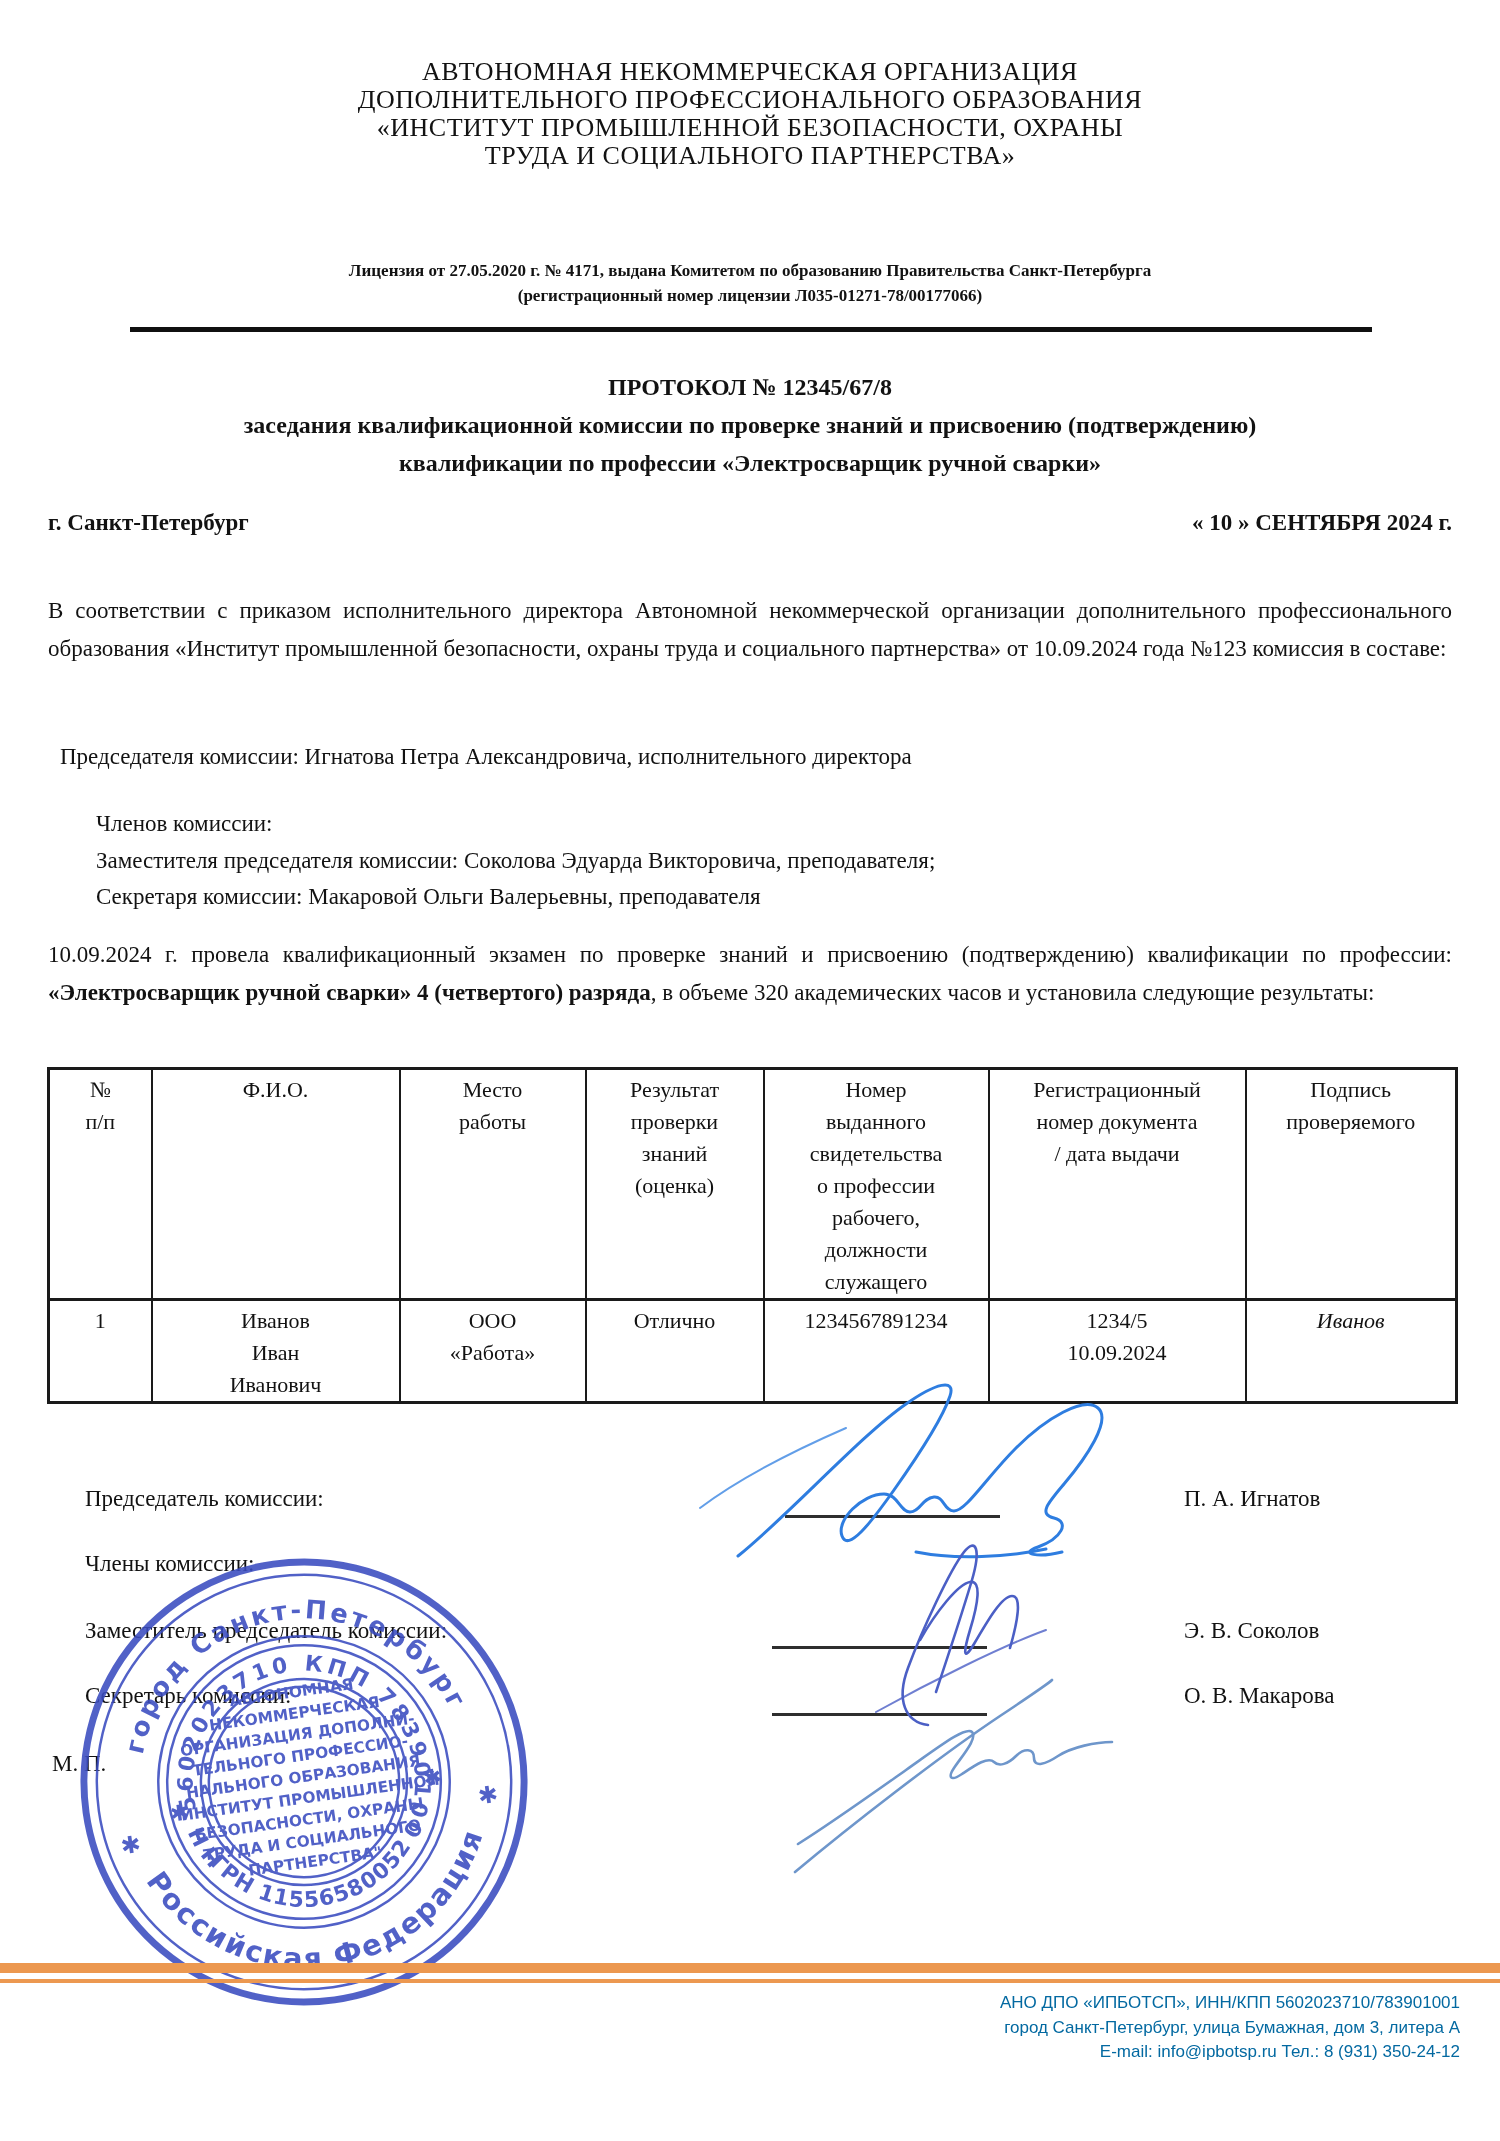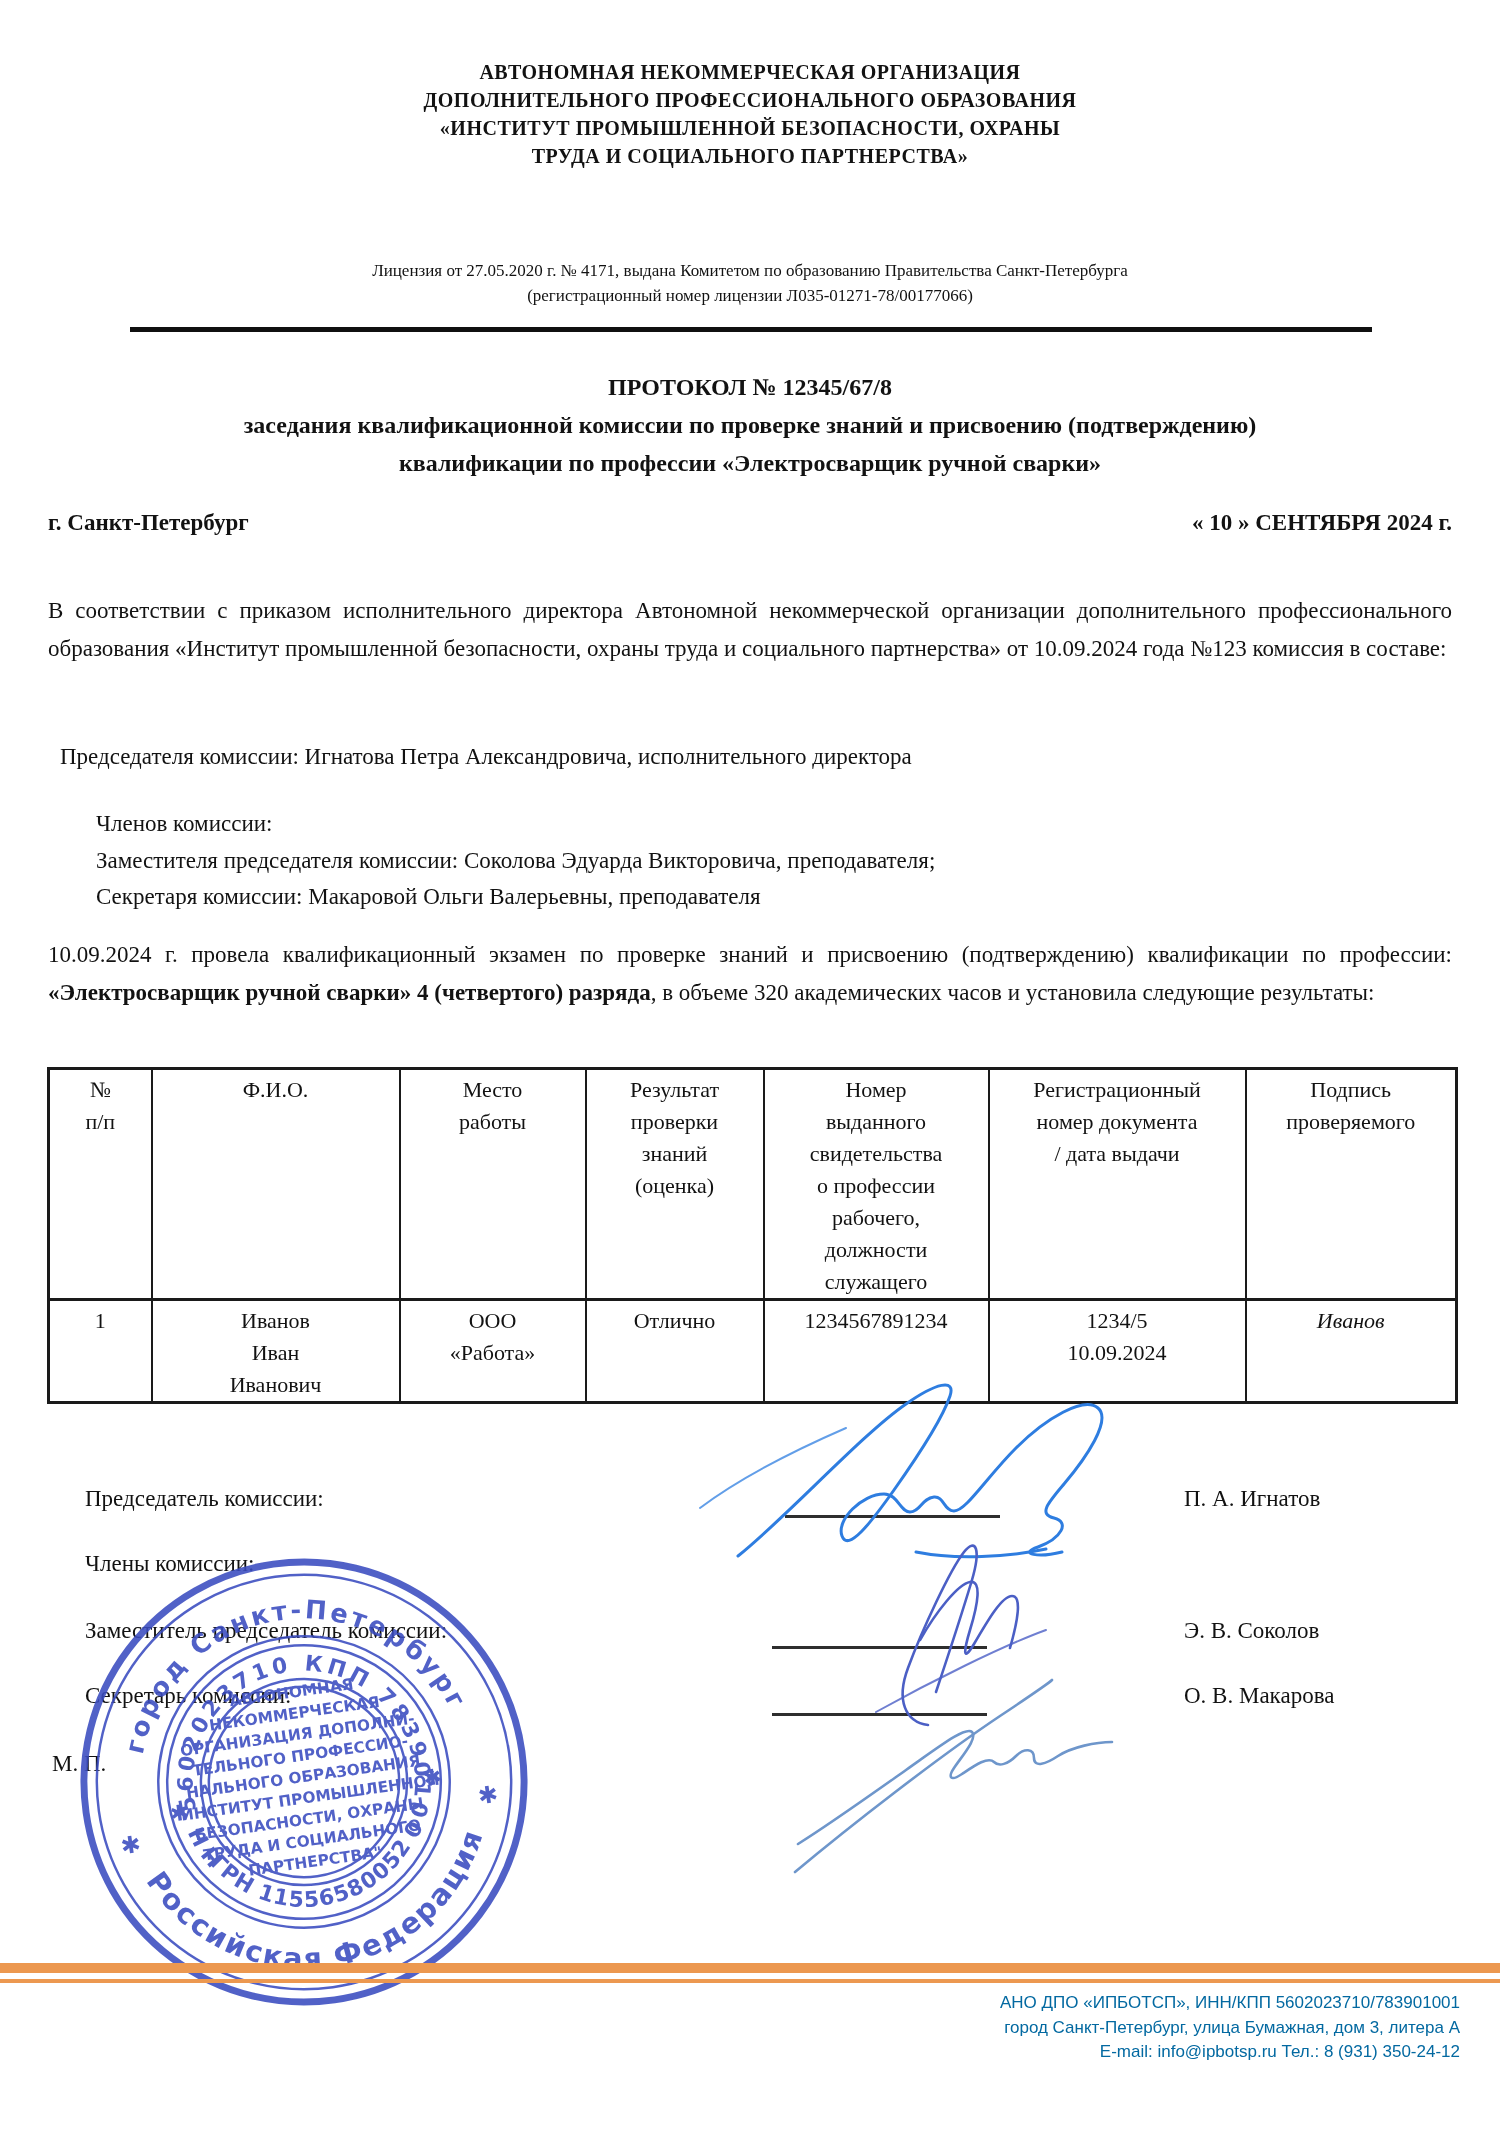--- a/index.html
+++ b/index.html
@@ -6,22 +6,22 @@
   .page{
     position:relative;width:1500px;height:2141px;margin:0 auto;
     background:#ffffff;overflow:hidden;
     font-family:"Liberation Serif","DejaVu Serif",serif;color:#121212;
   }
   .abs{position:absolute;}
   .center{text-align:center;}
   .pre{white-space:pre-line;}
   .bold{font-weight:bold;}
 
-  .org-name{left:48px;top:58px;width:1404px;font-size:20px;font-weight:bold;line-height:28px;letter-spacing:.5px;}
-  .license{left:48px;top:258px;width:1404px;font-size:17px;font-weight:normal;line-height:25px;}
+  .org-name{left:48px;top:58px;width:1404px;font-size:26px;font-weight:normal;line-height:28px;letter-spacing:.5px;}
+  .license{left:48px;top:258px;width:1404px;font-size:17px;font-weight:bold;line-height:25px;}
   .head-rule{left:130px;top:327px;width:1242px;height:5px;background:#101010;}
 
   .doc-title{left:48px;top:368px;width:1404px;font-size:24px;font-weight:bold;line-height:38px;}
   .meta-row{left:48px;top:510px;width:1404px;display:flex;justify-content:space-between;font-size:23px;font-weight:bold;}
 
   .para{left:48px;top:0;width:1404px;font-size:23px;line-height:38px;text-align:justify;}
   .p1{top:592px;}
   .chair-line{left:60px;top:744px;width:1404px;font-size:23px;}
   .members{left:48px;top:806px;width:1404px;font-size:23px;line-height:36.5px;margin-left:48px;}
   .p2{top:936px;}

